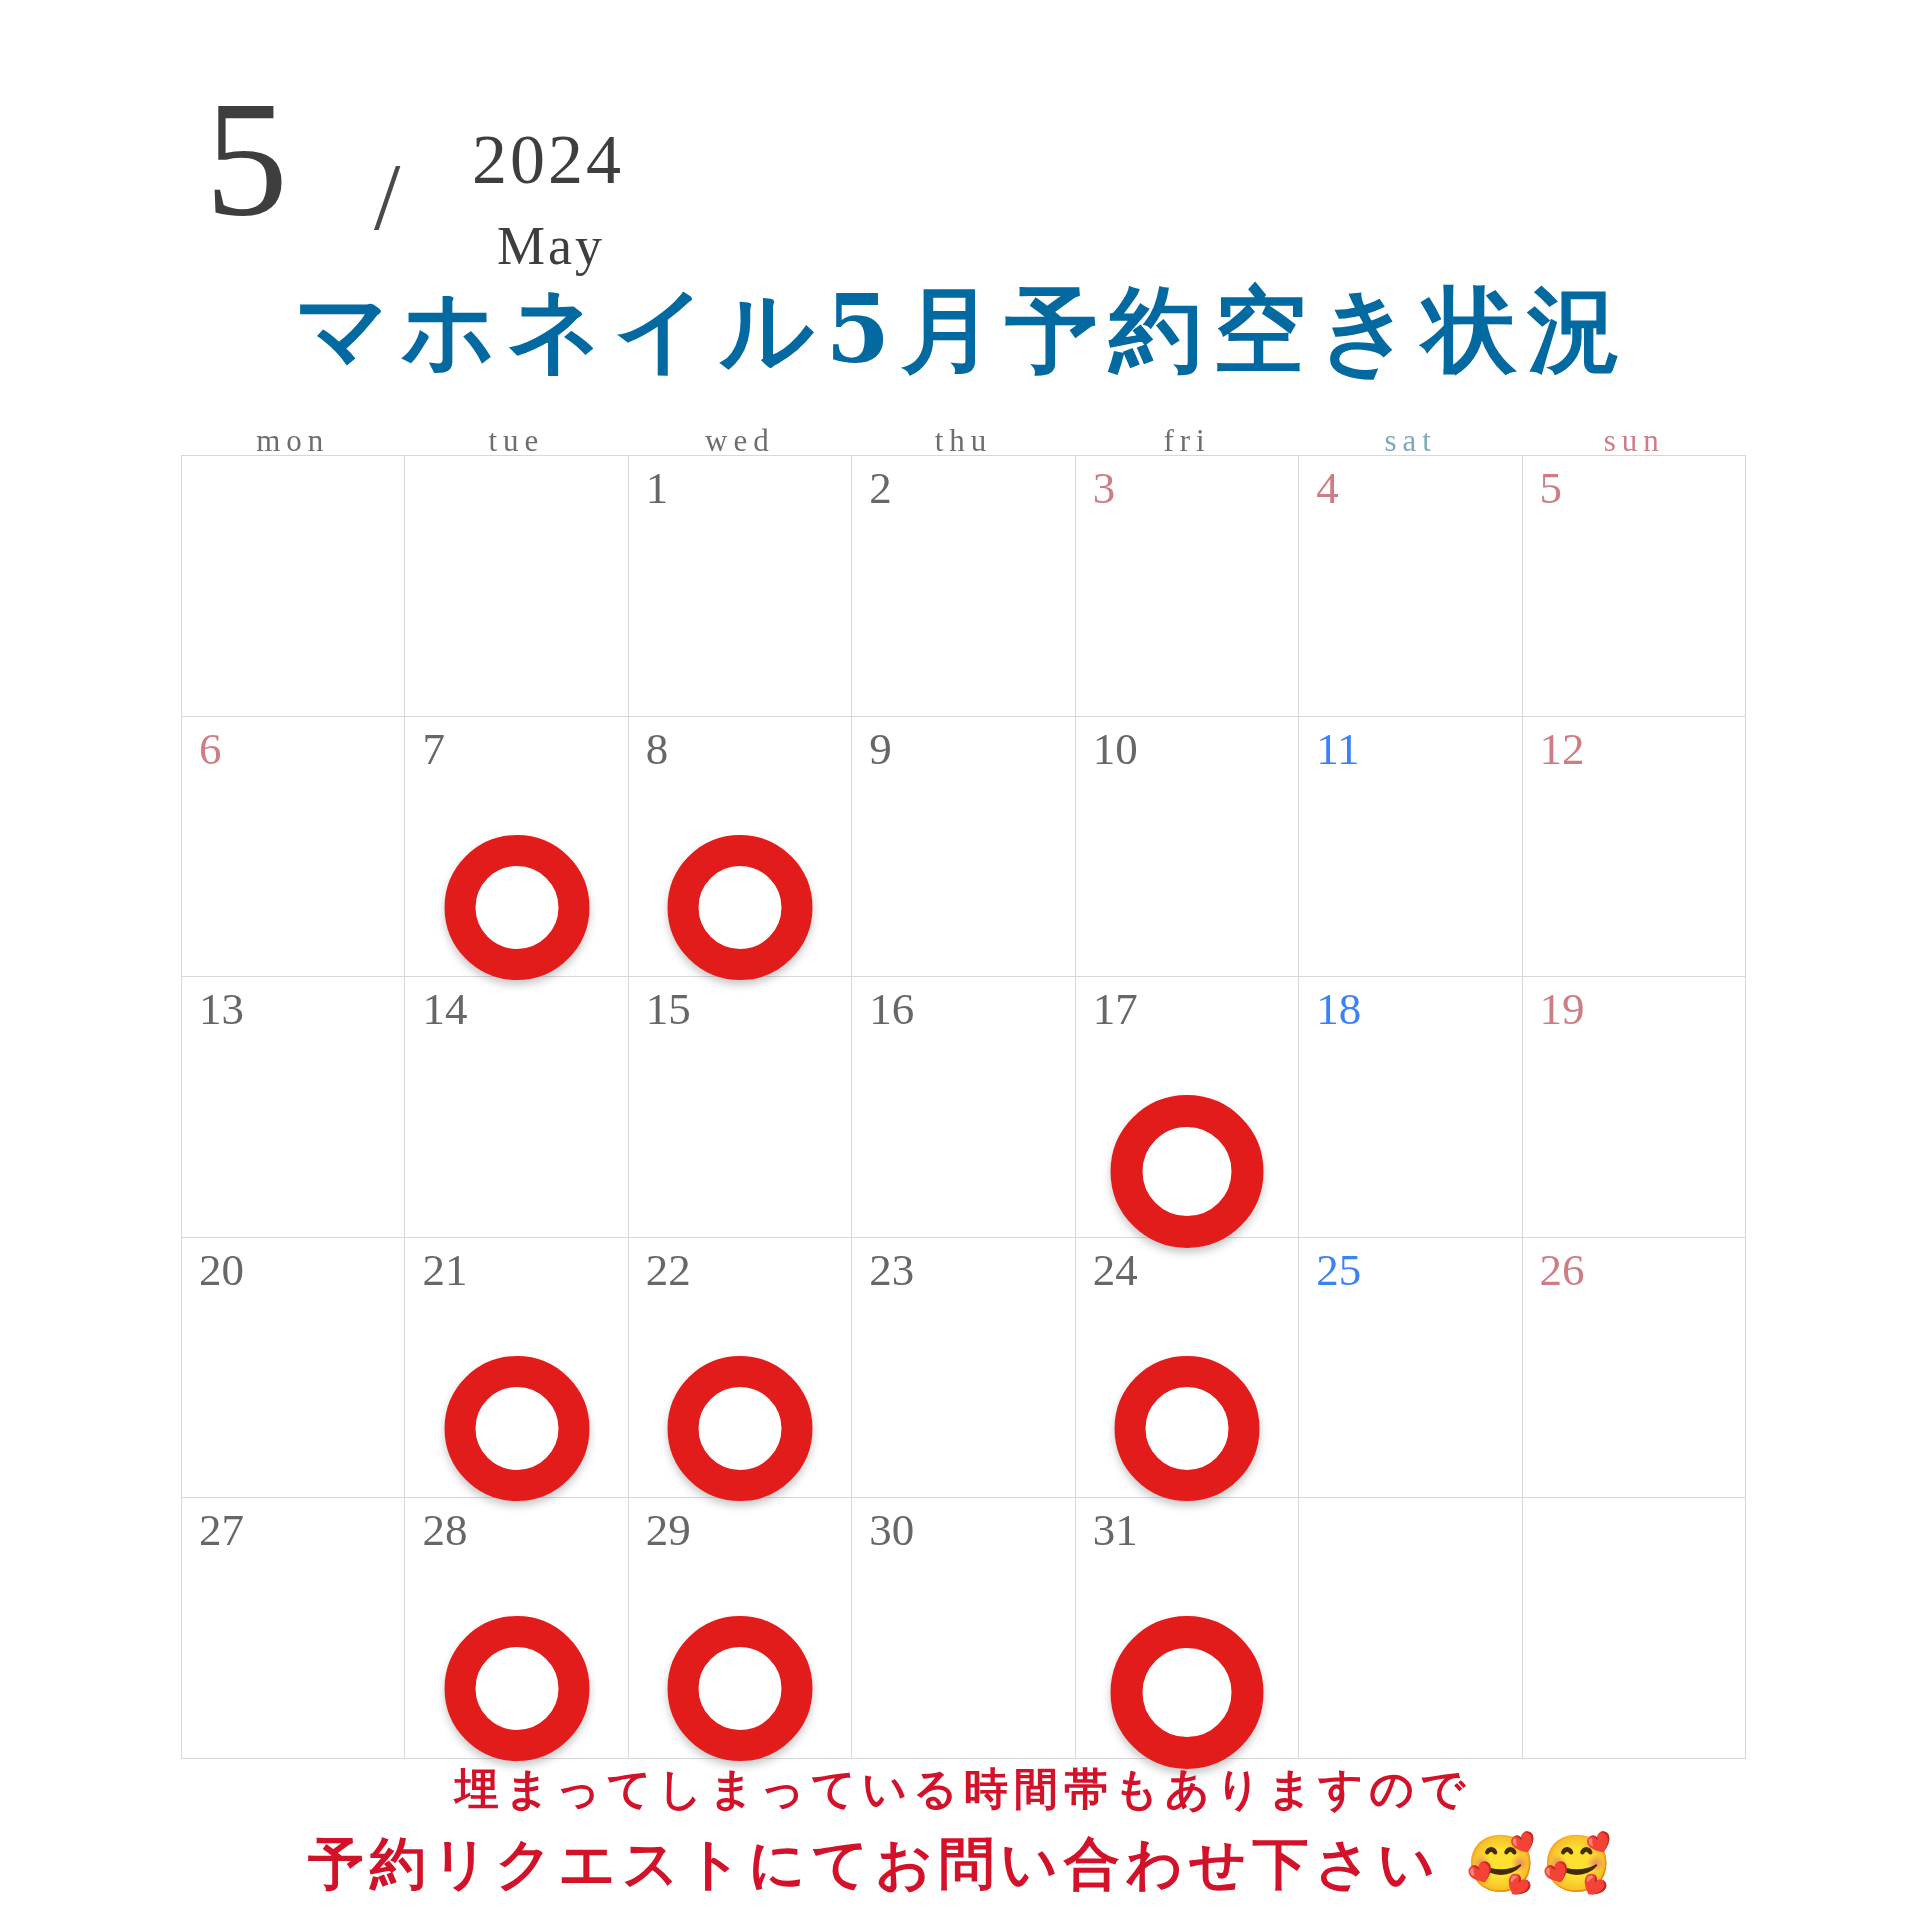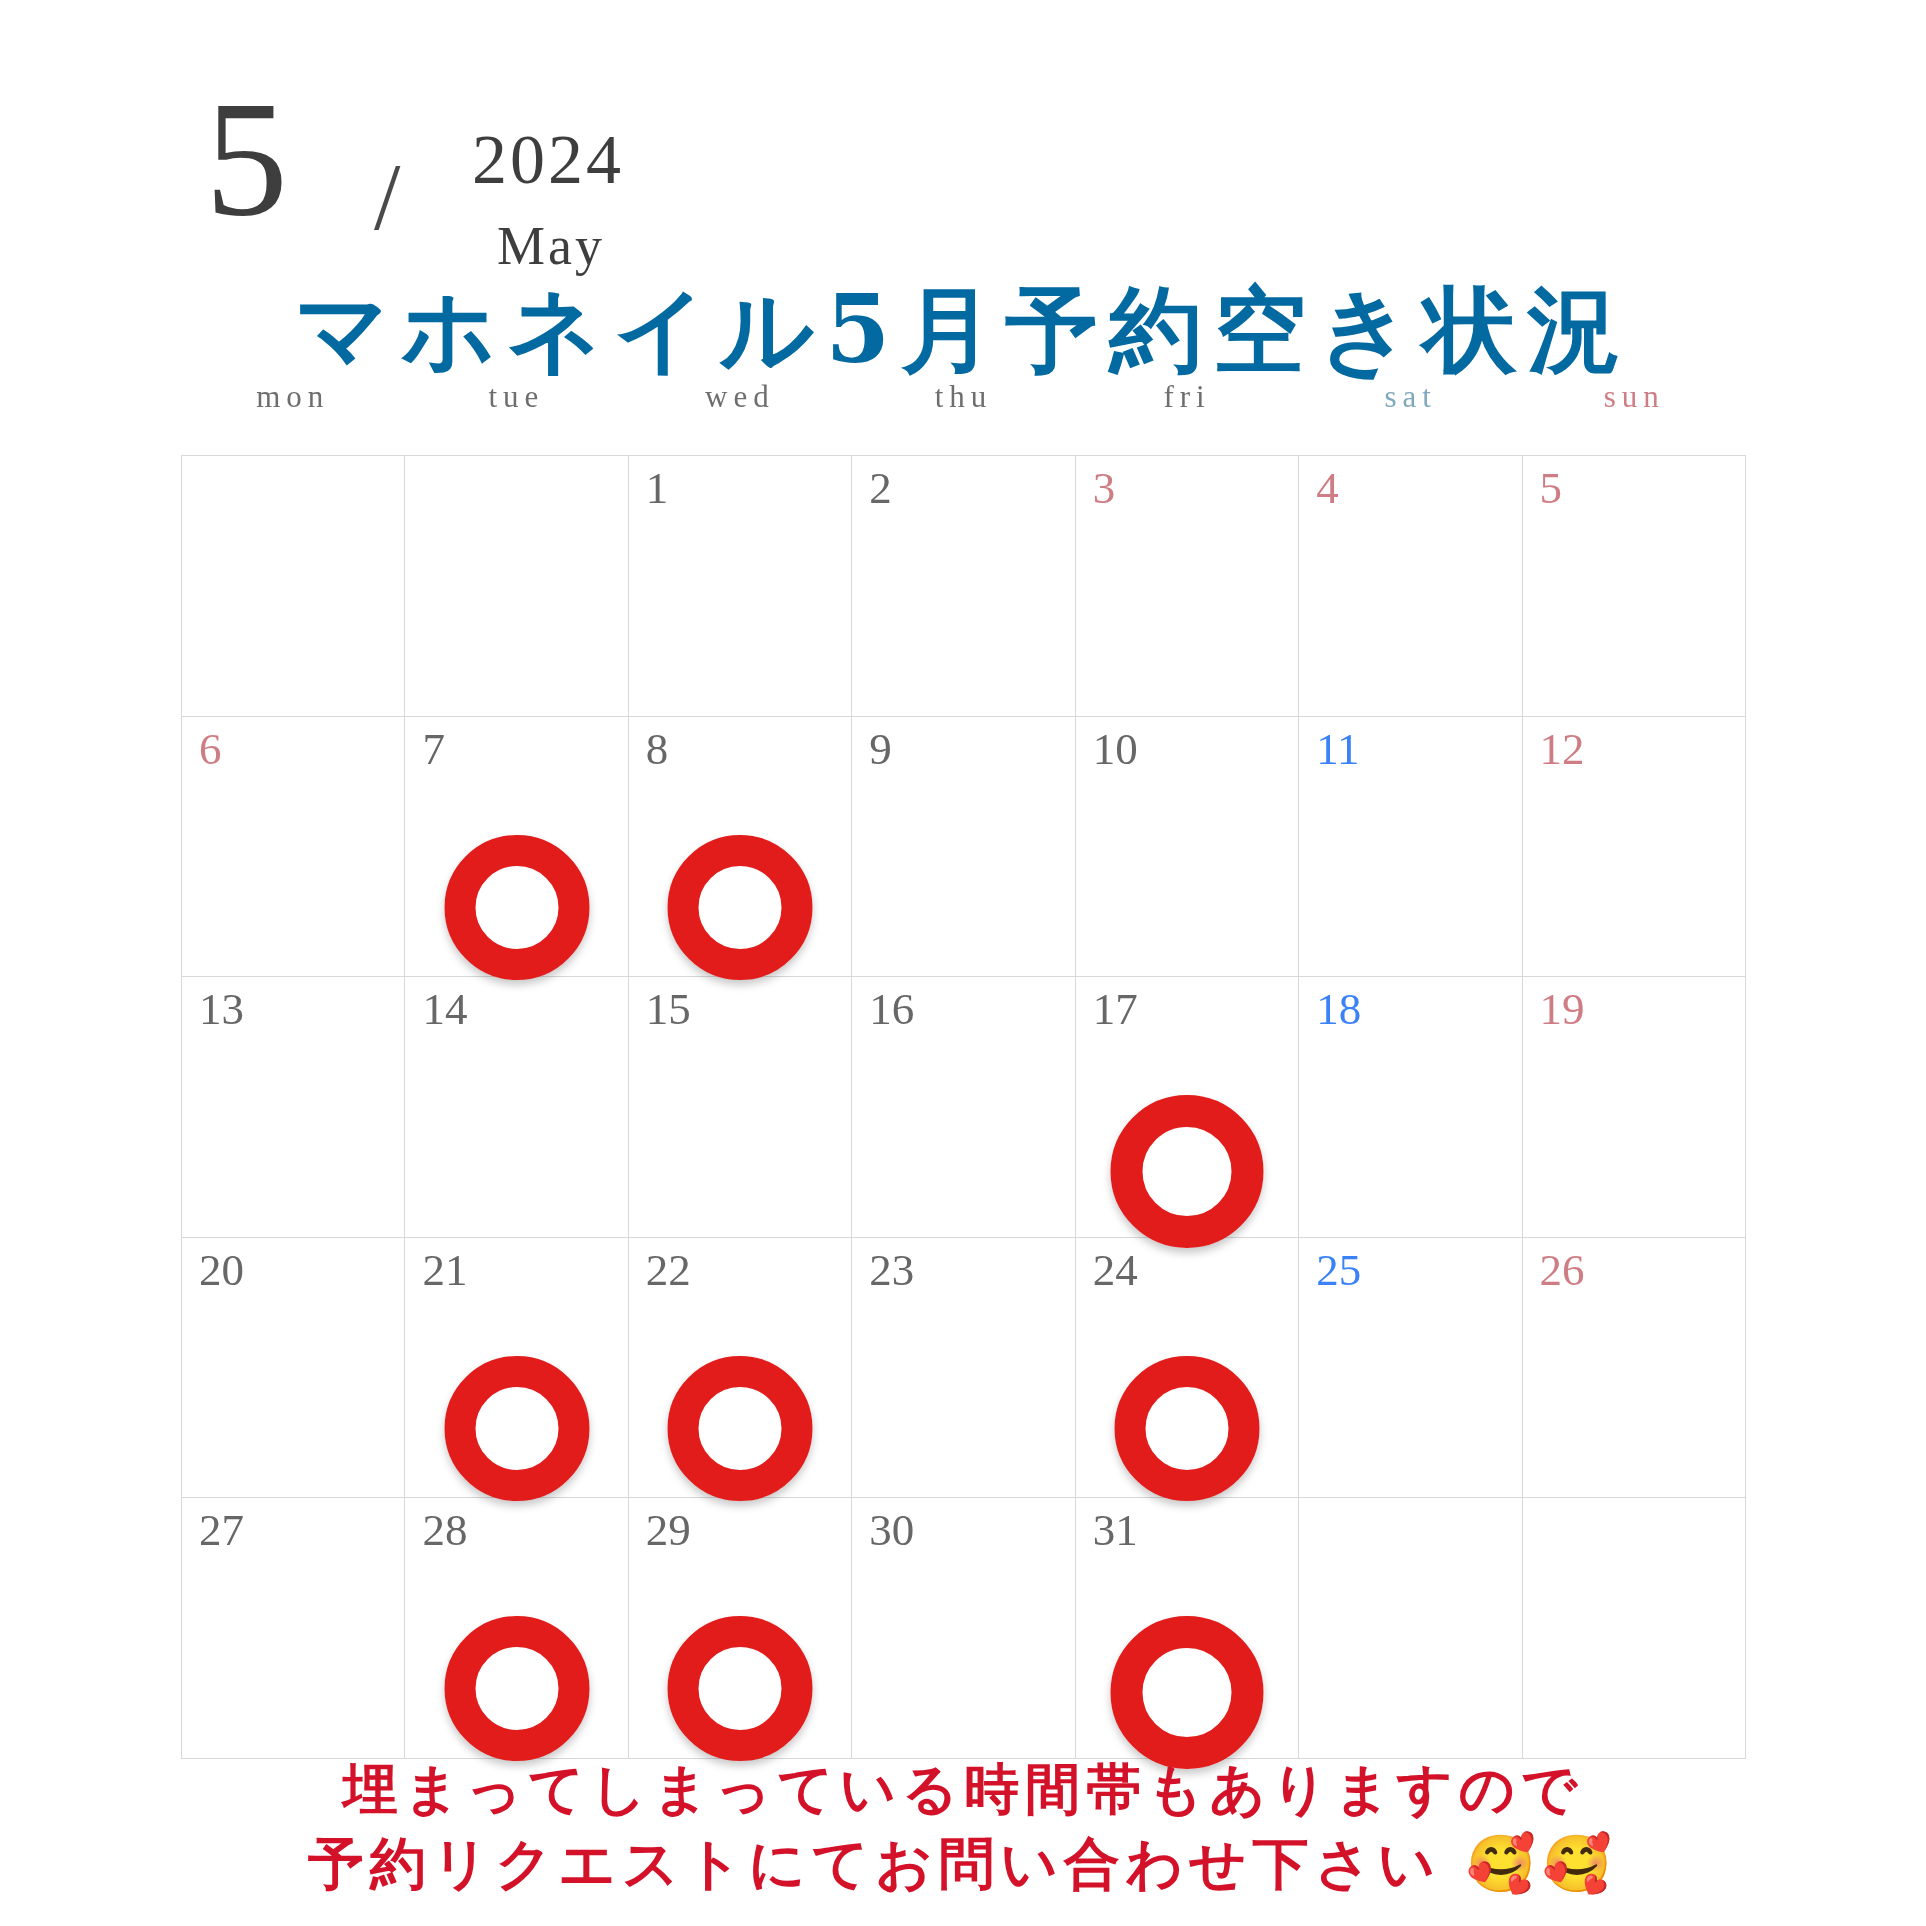--- a/index.html
+++ b/index.html
@@ -86,20 +86,21 @@
     display: flex;
   }
   .weekday {
     width: 224px;
     text-align: center;
     font-size: 31px;
     line-height: 31px;
     letter-spacing: 6px;
     color: #6e6e6e;
     font-family: "Liberation Serif", serif;
+    margin-top: 44px;
   }
   .weekday.sat { color: #7ea8bb; }
   .weekday.sun { color: #cf7d84; }
 
   
   .calendar {
     position: absolute;
     left: 181px;
     top: 455px;
     width: 1565px;
@@ -155,21 +156,21 @@
     position: absolute;
     left: 0;
     top: 1751px;
     width: 1926px;
     text-align: center;
     color: #d3122a;
     font-family: "DejaVu Serif", serif;
     font-weight: bold;
   }
   .footer .line1 {
-    font-size: 55px;
+    font-size: 44px;
     line-height: 75px;
     letter-spacing: 6px;
     white-space: nowrap;
   }
   .footer .line2 {
     font-size: 56px;
     line-height: 75px;
     letter-spacing: 6px;
     white-space: nowrap;
   }

